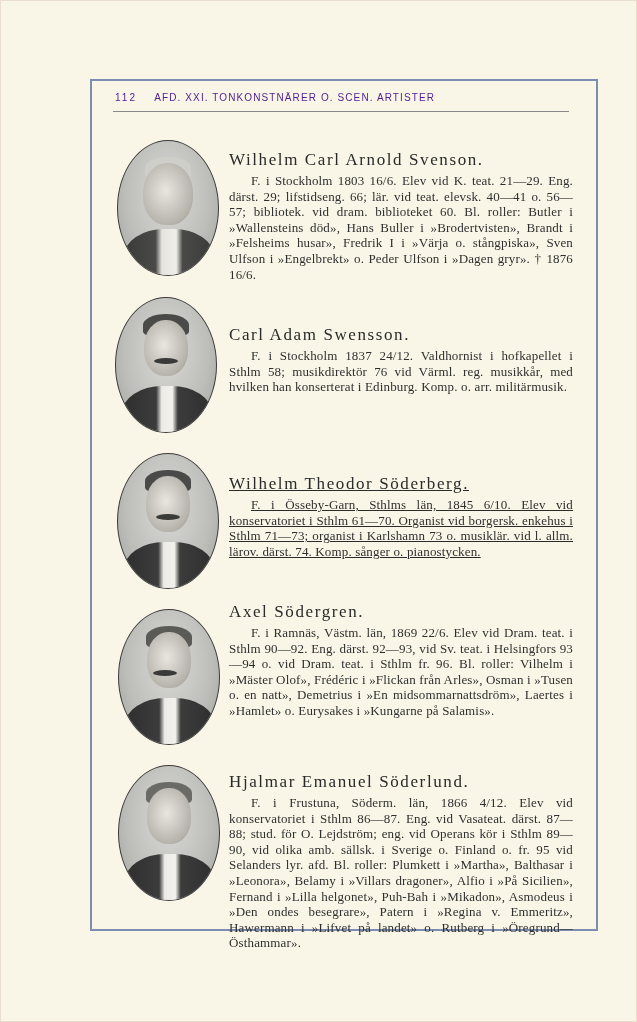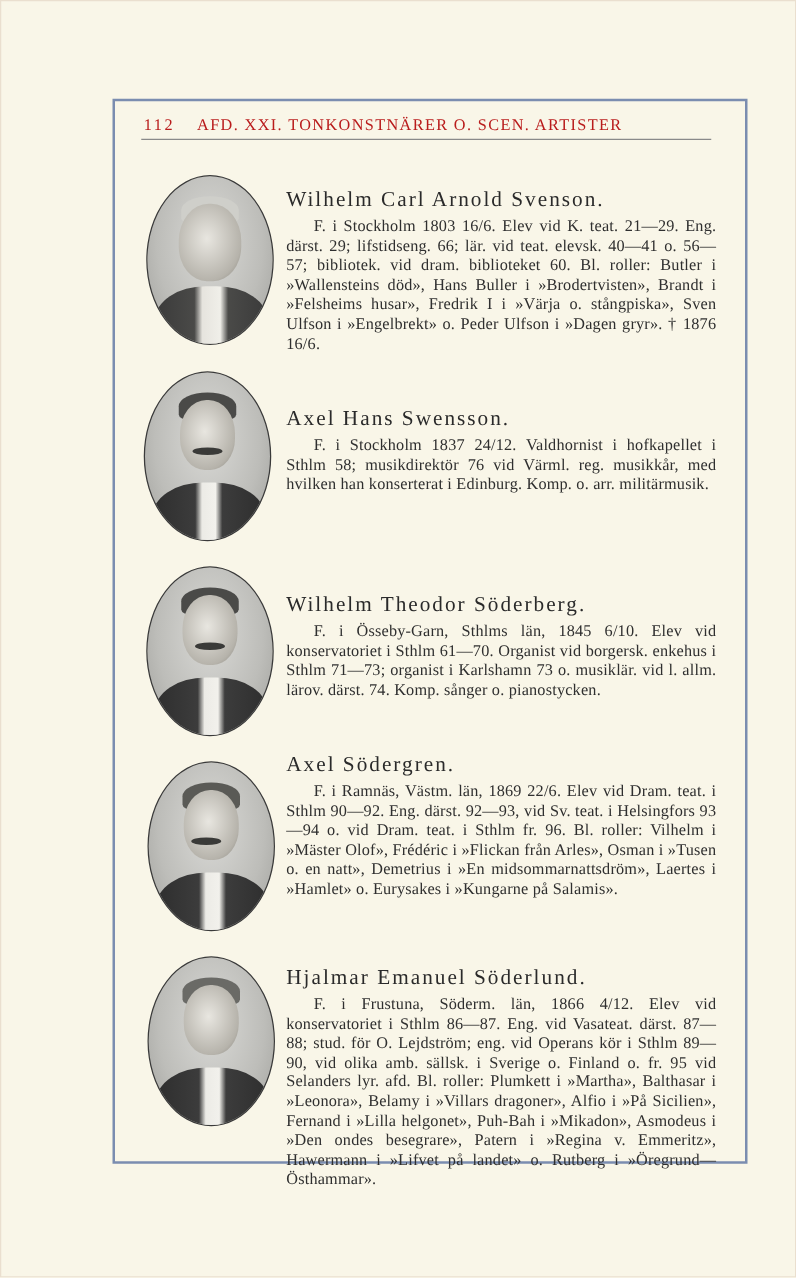--- a/index.html
+++ b/index.html
@@ -14,22 +14,22 @@
     position: absolute; left: 0; top: 0; width: 637px; height: 1022px;
     box-shadow: inset 0 0 0 1px #eadfcf;
   }
   .frame {
     position: absolute; left: 90px; top: 79px; width: 508px; height: 852px;
     border: 2px solid #7b8db0;
     box-sizing: border-box;
   }
   .running-head {
     position: absolute; left: 115px; top: 92px; width: 455px;
-    font-family: Liberation Serif, serif;
-    font-size: 13px; letter-spacing: 1.1px; color: #b91c1c;
+    font-family: Liberation Sans, sans-serif;
+    font-size: 10px; letter-spacing: 1.1px; color: #4c1d95;
     white-space: nowrap;
   }
   .running-head .pg { margin-right: 14px; letter-spacing: 2px; }
   .head-rule {
     position: absolute; left: 113px; top: 111px; width: 456px; height: 1px;
     background: #8a8a8a;
   }
   .portrait {
     position: absolute; width: 102px; height: 136px;
     border-radius: 50%;
@@ -95,31 +95,31 @@
   <p class="bio">F. i Stockholm 1803 16/6. Elev vid K. teat. 21—29. Eng. därst. 29; lifstidseng. 66; lär. vid teat. elevsk. 40—41 o. 56—57; bibliotek. vid dram. biblioteket 60. Bl. roller: Butler i »Wallensteins död», Hans Buller i »Brodertvisten», Brandt i »Felsheims husar», Fredrik I i »Värja o. stångpiska», Sven Ulfson i »Engelbrekt» o. Peder Ulfson i »Dagen gryr». † 1876 16/6.</p>
 </div>
 
 <div class="portrait" style="left:115px; top:297px;">
   <div class="hair"></div>
   <div class="head"></div>
   <div class="mustache"></div>
   <div class="body"></div>
 </div>
 <div class="entry" style="top:321px;">
-  <h2 class="name">Axel Hans Swensson.</h2>
+  <h2 class="name">Carl Adam Swensson.</h2>
   <p class="bio">F. i Stockholm 1837 24/12. Valdhornist i hofkapellet i Sthlm 58; musikdirektör 76 vid Värml. reg. musikkår, med hvilken han konserterat i Edinburg. Komp. o. arr. militärmusik.</p>
 </div>
 
 <div class="portrait" style="left:117px; top:453px;">
   <div class="hair"></div>
   <div class="head"></div>
   <div class="mustache"></div>
   <div class="body"></div>
 </div>
-<div class="entry" style="top:470px;">
+<div class="entry" style="top:470px;text-decoration:underline;">
   <h2 class="name">Wilhelm Theodor Söderberg.</h2>
   <p class="bio">F. i Össeby-Garn, Sthlms län, 1845 6/10. Elev vid konservatoriet i Sthlm 61—70. Organist vid borgersk. enkehus i Sthlm 71—73; organist i Karlshamn 73 o. musiklär. vid l. allm. lärov. därst. 74. Komp. sånger o. pianostycken.</p>
 </div>
 
 <div class="portrait" style="left:118px; top:609px;">
   <div class="hair" style="background:#5a5a56;"></div>
   <div class="head"></div>
   <div class="mustache" style="left:34px;"></div>
   <div class="body"></div>
 </div>

